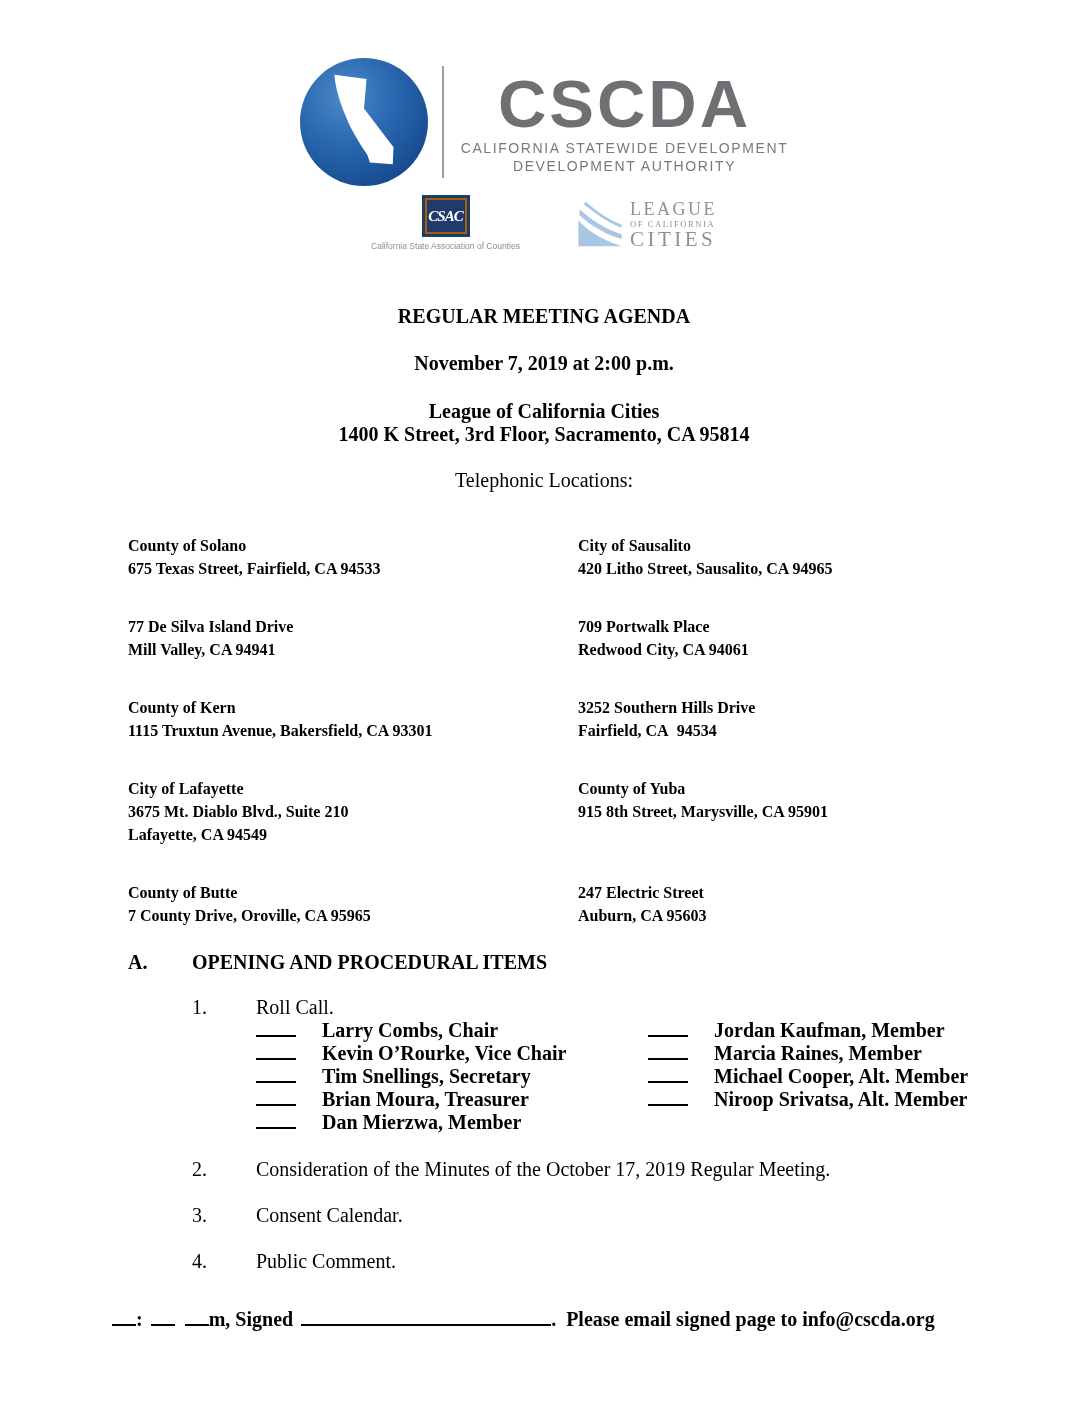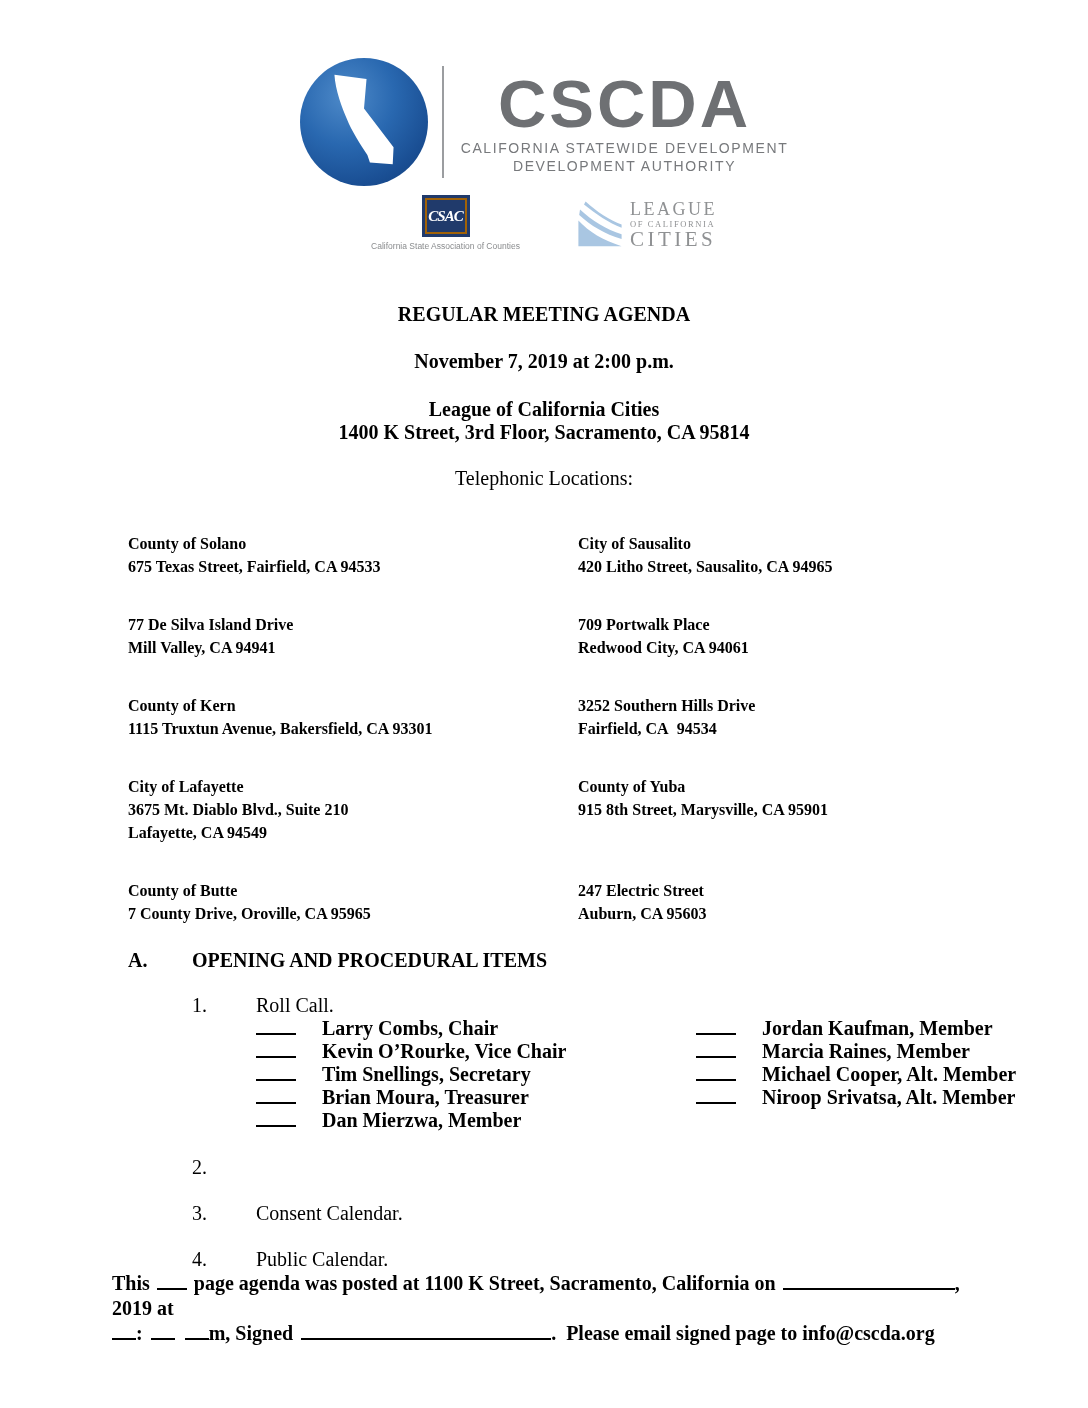--- a/index.html
+++ b/index.html
@@ -65,21 +65,21 @@
   
   .section-heading { margin-left:128px; margin-top:24px; display:flex; font-weight:bold; font-size:20px; line-height:23px; }
   .section-letter { width:64px; flex:0 0 auto; }
   .agenda-item { margin-left:192px; display:flex; font-size:20px; line-height:23px; }
   .item-num { width:64px; flex:0 0 auto; }
   .mt22 { margin-top:22px; }
   .mt24 { margin-top:24px; }
   .mt23 { margin-top:23px; }
 
   .rollcall { margin-left:256px; font-weight:bold; font-size:20px; line-height:23px; }
-  .rc-row { display:flex; align-items:baseline;gap:48px; }
+  .rc-row { display:flex; align-items:baseline; }
   .rc-cell { display:flex; align-items:baseline; }
   .rc-cell-left { width:392px; flex:0 0 auto; }
   .rc-blank { display:inline-block; width:40px; height:16px; border-bottom:2px solid #000; margin-right:26px; flex:0 0 auto; }
 
   
   .doc-footer { margin-top:auto; margin-bottom:76px; margin-left:112px; width:850px; font-weight:bold; font-size:20px; line-height:25px; }
   .bl { display:inline-block; border-bottom:2px solid #000; height:15px; vertical-align:baseline; }
   .w30 { width:30px; margin:0 7px; }
   .w172 { width:172px; margin-left:7px; }
   .w24 { width:24px; }
@@ -239,32 +239,30 @@
     <div class="rc-row">
       <div class="rc-cell rc-cell-left">
         <span class="rc-blank"></span>
         <span>Dan Mierzwa, Member</span>
       </div>
     </div>
   </div>
 
   <div class="agenda-item mt24">
     <span class="item-num">2.</span>
+    <span>Consideration of the Minutes of the October 17, 2019 Regular Meeting.</span>
   </div>
   <div class="agenda-item mt23">
     <span class="item-num">3.</span>
     <span>Consent Calendar.</span>
   </div>
   <div class="agenda-item mt23">
     <span class="item-num">4.</span>
-    <span>Public Calendar.</span>
+    <span>Public Comment.</span>
   </div>
 
   <div class="doc-footer">
     <div>
-      <span>This</span><span class="bl w30"></span><span>page agenda was posted at 1100 K Street, Sacramento, California on</span><span class="bl w172"></span><span>, 2019 at</span>
-    </div>
-    <div>
       <span class="bl w24"></span><span>:</span><span class="bl w24 ml8"></span><span class="bl w24 ml10"></span><span>m, Signed</span><span class="bl w250"></span><span>.&nbsp; Please email signed page to info@cscda.org</span>
     </div>
   </div>
 
 </div>
 
 </body></html>

